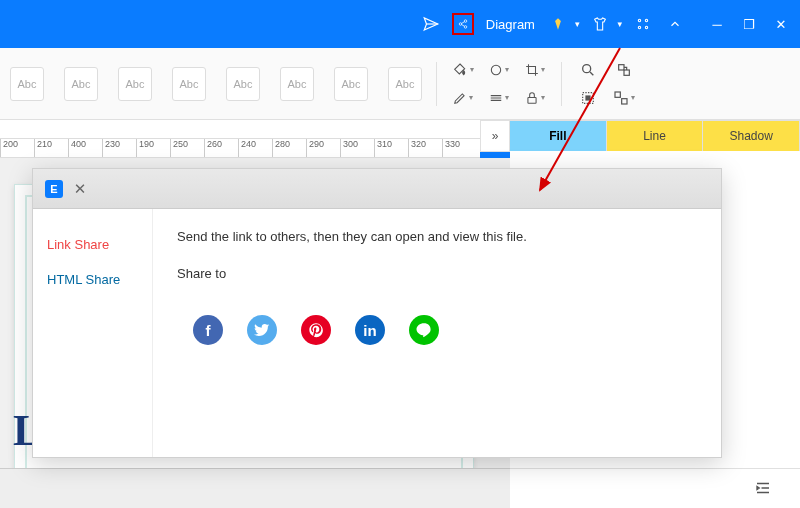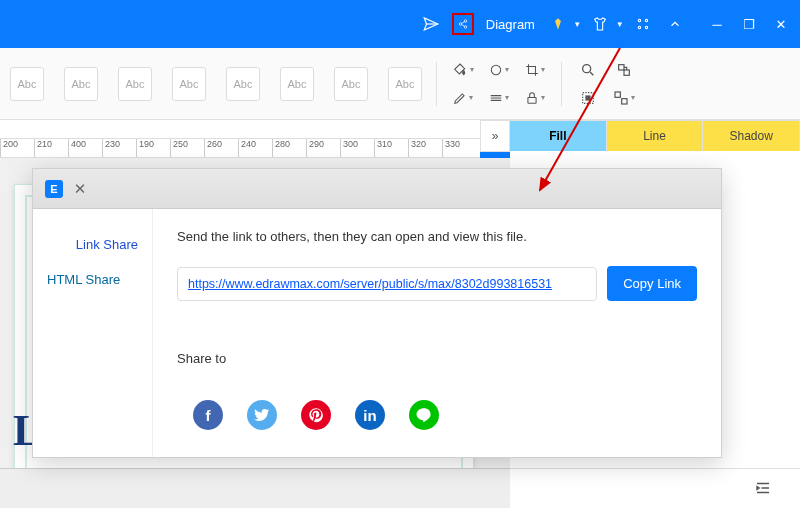--- a/index.html
+++ b/index.html
@@ -47,21 +47,21 @@
 
   
   .dialog { position: absolute; left: 32px; top: 168px; width: 690px; height: 290px; background: #fff; border: 1px solid #d0d0d0; box-shadow: 0 6px 24px rgba(0,0,0,0.18); display: flex; flex-direction: column; z-index:20;}
   .dialog-header { height: 40px; background: linear-gradient(#e9e9e9,#dedede); display: flex; align-items: center; padding: 0 12px; gap: 8px; border-bottom:1px solid #ccc;}
   .dialog-logo { width: 18px; height: 18px; background: #0a7cff; border-radius: 3px; display:flex;align-items:center;justify-content:center;color:#fff;font-size:11px;font-weight:700;}
   .dialog-title { font-size: 13px; color: #333; font-weight:600; flex:1;}
   .dialog-close { width: 18px; height: 18px; display:flex;align-items:center;justify-content:center;cursor:pointer;color:#666;font-size:15px;}
   .dialog-body { flex:1; display:flex; }
   .dialog-nav { width: 120px; border-right: 1px solid #eee; padding-top: 18px; }
   .nav-item { padding: 10px 14px; font-size: 13px; color: #0369a1; cursor:pointer;}
-  .nav-item.active { color: #1d4ed8; text-align: right; }
+  .nav-item.active { color: #ef4444; }
   .dialog-content { flex:1; padding: 20px 24px; }
   .instr { font-size: 13px; color: #333; margin-bottom: 22px; }
   .link-row { display:flex; gap:10px; align-items:center; margin-bottom: 50px;}
   .link-box { flex:1; border:1px solid #ddd; border-radius:4px; padding: 9px 10px; font-size:12.5px; color:#0a58ff; text-decoration: underline; white-space:nowrap; overflow:hidden; background:#fff;}
   .copy-btn { background:#0a7cff; color:#fff; border:none; border-radius:4px; padding: 10px 16px; font-size:13px; cursor:pointer;}
   .share-to-label { font-size: 13px; color:#333; margin-bottom: 34px;}
   .social-row { display:flex; gap: 24px; padding-left: 16px;}
   .social { width: 30px; height:30px; border-radius:50%; display:flex;align-items:center;justify-content:center;color:#fff;font-weight:700;font-size:15px;cursor:pointer;}
   .fb { background:#4267B2;} .tw{background:#55acee;} .pi{background:#e60023;} .li{background:#0a66c2;} .ln{background:#00c300;}
 
@@ -268,24 +268,20 @@
     <div class="dialog-logo">E</div>
     <div class="dialog-close">✕</div>
   </div>
   <div class="dialog-body">
     <div class="dialog-nav">
       <div class="nav-item active">Link Share</div>
       <div class="nav-item">HTML Share</div>
     </div>
     <div class="dialog-content">
       <div class="instr">Send the link to others, then they can open and view this file.</div>
-      <div class="link-row">
-        <div class="link-box">https://www.edrawmax.com/server/public/s/max/8302d993816531</div>
-        <button class="copy-btn">Copy Link</button>
-      </div>
       <div class="share-to-label">Share to</div>
       <div class="social-row">
         <div class="social fb">f</div>
         <div class="social tw">
           <svg width="16" height="16" viewBox="0 0 24 24" fill="#fff">
               <path d="M23 5c-.8.4-1.7.6-2.6.8 1-.6 1.7-1.5 2-2.6-.9.5-1.9.9-3 1.1C18.5 3.4 17.3 3 16 3c-2.5 0-4.5 2-4.5 4.5 0 .4 0 .7.1 1C7.7 8.3 4.1 6.4 1.7 3.4c-.4.7-.6 1.5-.6 2.4 0 1.6.8 3 2 3.8-.7 0-1.4-.2-2-.5v.1c0 2.2 1.6 4 3.6 4.4-.4.1-.8.2-1.2.2-.3 0-.6 0-.9-.1.6 1.8 2.3 3.1 4.3 3.1-1.6 1.2-3.6 2-5.7 2H0c2.1 1.3 4.6 2.1 7.3 2.1 8.7 0 13.5-7.2 13.5-13.5v-.6c.9-.7 1.7-1.5 2.3-2.4z"></path>
             </svg>
         </div>
         <div class="social pi">
           <svg width="16" height="16" viewBox="0 0 24 24" fill="#fff">

